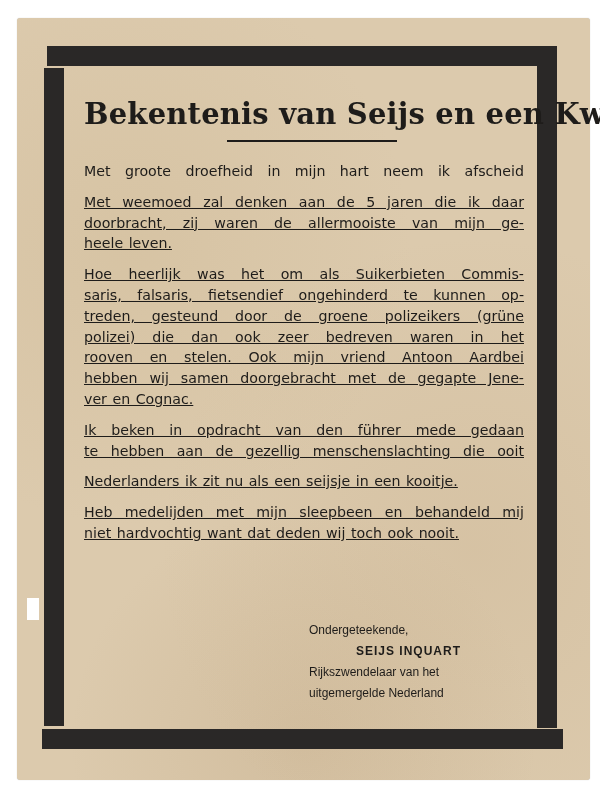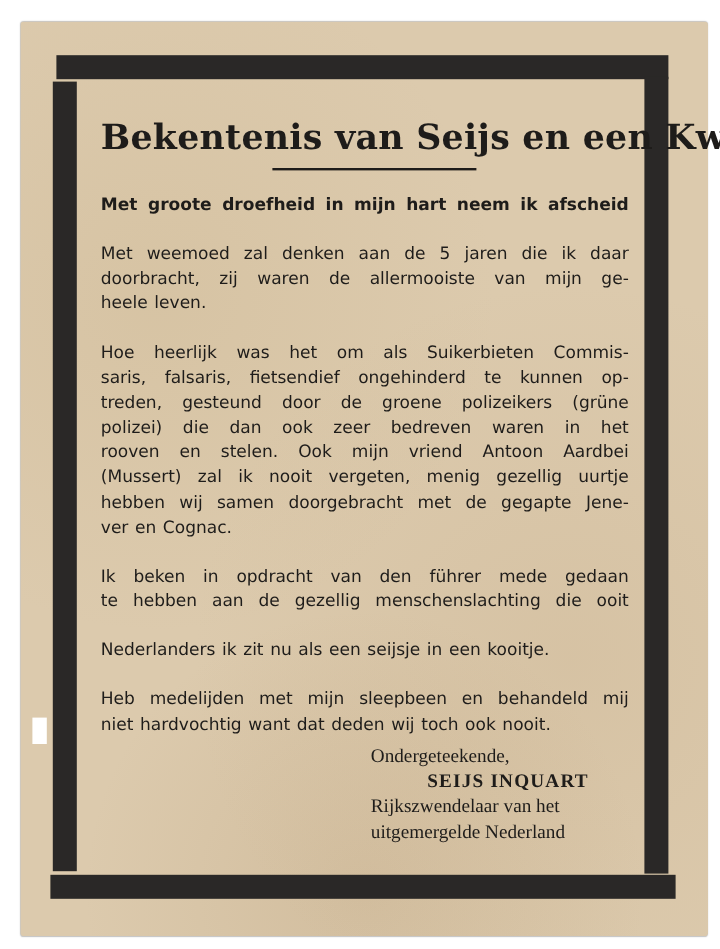--- a/index.html
+++ b/index.html
@@ -41,25 +41,25 @@
   }
   .rule {
     width: 170px; height: 2px; background: #1e1c1a; margin: 12px auto 0 auto; position: relative; left: 8px;
   }
   .para {
     font-size: 14.2px; line-height: 20.8px; margin: 0; text-align: justify;
     word-spacing: 1px;
   }
   .para .line { display: block; text-align: justify; text-align-last: justify; white-space: nowrap; }
   .para .line.last { text-align-last: left; }
-  #p1 { margin-top: 19px; font-weight: bold; }
-  #p2, #p3, #p4, #p5, #p6 { margin-top: 20px; }
+  #p1 { margin-top: 19px; }
+  #p2, #p3, #p4, #p5, #p6 { margin-top: 10px; text-decoration: underline; }
   .signature {
     position: absolute; left: 309px; top: 620px;
-    font-family: Liberation Serif, serif; font-size: 16px; line-height: 21px; color: #1e1c1a;
+    font-family: Liberation Sans, sans-serif; font-size: 12px; line-height: 21px; color: #1e1c1a;
   }
   .signature .line { display: block; white-space: nowrap; }
   .signature .name { padding-left: 47px; letter-spacing: 1px; font-weight: bold; }
 </style>
 </head>
 <body>
 
 <div class="paper">
   <div class="notch"></div>
 </div>
@@ -82,21 +82,20 @@
     <span class="line">doorbracht, zij waren de allermooiste van mijn ge-</span>
     <span class="line last">heele leven.</span>
   </p>
 
   <p class="para" id="p3">
     <span class="line">Hoe heerlijk was het om als Suikerbieten Commis-</span>
     <span class="line">saris, falsaris, fietsendief ongehinderd te kunnen op-</span>
     <span class="line">treden, gesteund door de groene polizeikers (grüne</span>
     <span class="line">polizei) die dan ook zeer bedreven waren in het</span>
     <span class="line">rooven en stelen. Ook mijn vriend Antoon Aardbei</span>
-    <span class="line">(Mussert) zal ik nooit vergeten, menig gezellig uurtje</span>
     <span class="line">hebben wij samen doorgebracht met de gegapte Jene-</span>
     <span class="line last">ver en Cognac.</span>
   </p>
 
   <p class="para" id="p4">
     <span class="line">Ik beken in opdracht van den führer mede gedaan</span>
     <span class="line">te hebben aan de gezellig menschenslachting die ooit</span>
   </p>
 
   <p class="para" id="p5">

